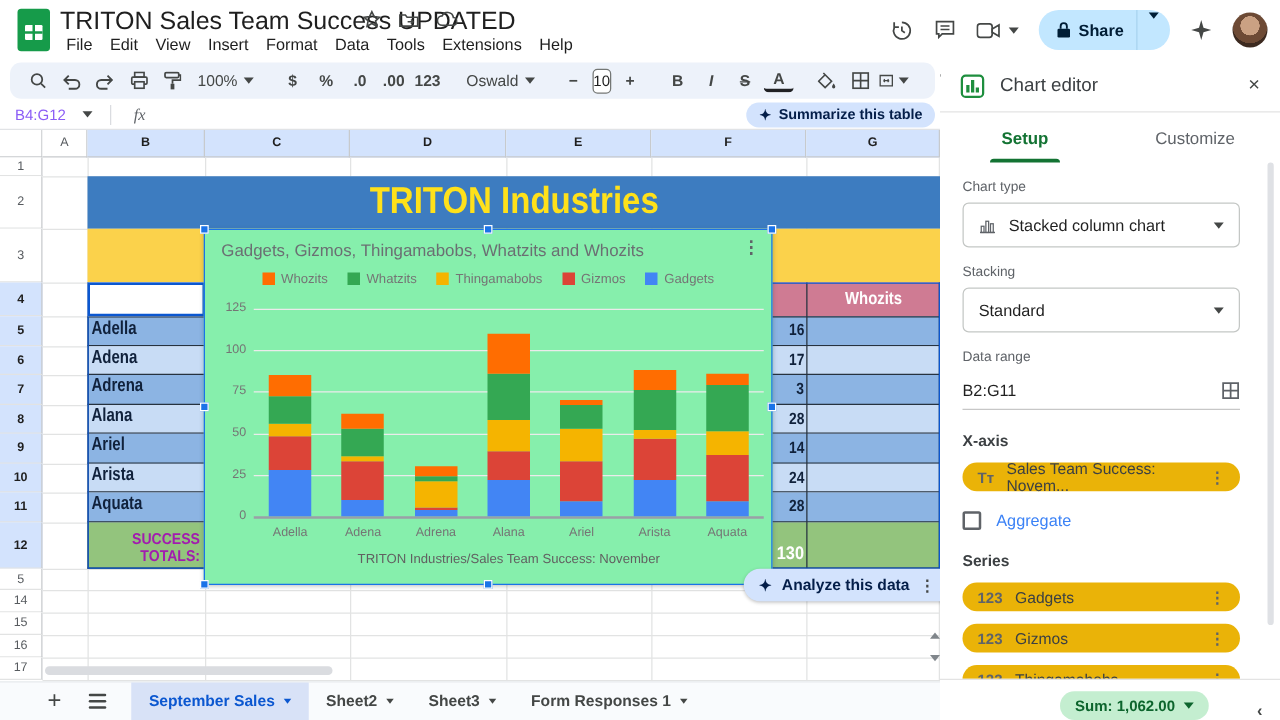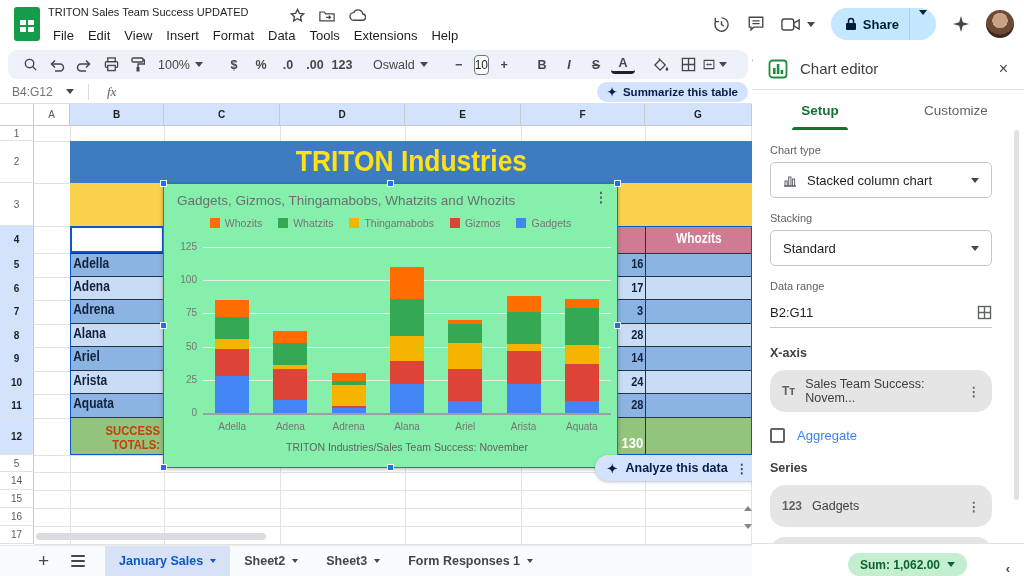--- a/index.html
+++ b/index.html
@@ -7,21 +7,21 @@
   body { font-family:"Liberation Sans", sans-serif; background:#fff; position:relative; color:#1f1f1f; }
   svg { display:block; }
 
   
   #header { position:absolute; left:0; top:0; width:1024px; height:48px; background:#fff; }
   #logo { position:absolute; left:14px; top:7px; width:26px; height:34px; background:#169b4a; border-radius:3px; }
   #logo .grid { position:absolute; left:6px; top:13px; width:14px; height:12px;
     background:linear-gradient(#fff,#fff); border-radius:1px; }
   #logo .grid:before { content:""; position:absolute; left:0; top:5px; width:14px; height:2px; background:#169b4a; }
   #logo .grid:after { content:""; position:absolute; left:6px; top:0; width:2px; height:12px; background:#169b4a; }
-  #doc-title { position:absolute; left:48px; top:6px; font-size:11px; color:#1f1f1f; }
+  #doc-title { position:absolute; left:48px; top:6px; font-size:20px; color:#1f1f1f; }
   #title-icons { position:absolute; left:290px; top:8px; display:flex; gap:14px; align-items:center; }
   #menubar { position:absolute; left:46px; top:26px; display:flex; }
   #menubar span { font-size:13px; color:#1f1f1f; padding:2px 7px; border-radius:4px; cursor:default; }
   #header-right { position:absolute; right:10px; top:8px; display:flex; align-items:center; gap:16px; }
   #share-pill { display:flex; align-items:center; height:32px; background:#c2e7ff; border-radius:16px; overflow:hidden; }
   #share-pill .main { display:flex; align-items:center; gap:6px; padding:0 10px 0 14px; }
   #share-pill .lbl { font-size:13px; font-weight:600; color:#001d35; }
   #share-pill .sep { width:1px; height:32px; background:#a8d4f0; }
   #share-pill .caret-part { padding:0 9px; }
   .caret { width:0; height:0; border-left:4px solid transparent; border-right:4px solid transparent; border-top:5px solid #444746; }
@@ -37,21 +37,21 @@
   .tb-sep { width:1px; height:18px; background:#c4c7c5; margin:0 4px; }
   #zoom-dd,#font-dd { display:flex; align-items:center; gap:5px; padding:0 5px; font-size:12.5px; color:#444746; }
   #font-size-box { width:24px; height:20px; border:1px solid #747775; border-radius:4px; background:#fff;
     display:flex; align-items:center; justify-content:center; font-size:12px; color:#1f1f1f; }
   #tb-collapse { margin-left:auto; }
 
   
   #formula-bar { position:absolute; left:0; top:80px; width:752px; height:24px; background:#fff;
     border-bottom:1px solid #e1e3e6; display:flex; align-items:center; }
   #name-box { width:80px; display:flex; align-items:center; justify-content:space-between; padding:0 6px 0 12px; }
-  #name-box .val { font-size:12px; color:#737373; }
+  #name-box .val { font-size:12px; color:#8b5cf6; }
   #fx { font-style:italic; font-family:"Liberation Serif", serif; color:#5f6368; font-size:13px; margin-left:18px; }
   #fb-sep { width:1px; height:16px; background:#dadce0; margin-left:8px; }
   #summarize-pill { position:absolute; right:4px; top:2px; height:20px; display:flex; align-items:center; gap:6px;
     background:#d3e3fd; border-radius:10px; padding:0 10px; font-size:11.5px; font-weight:600; color:#041e49; }
 
   
   #grid { position:absolute; left:0; top:104px; width:752px; height:441px; background:#fff; overflow:hidden; }
   .colhdr { position:absolute; top:0; height:22px; background:#fff; border-right:1px solid #c7cacd; border-bottom:1px solid #c7cacd;
     font-size:10px; color:#575b5f; display:flex; align-items:center; justify-content:center; }
   .colhdr.sel { background:#d3e3fd; color:#1f1f1f; font-weight:600; }
@@ -61,21 +61,21 @@
   #corner { position:absolute; left:0; top:0; width:34px; height:22px; background:#fff; border-right:1px solid #c7cacd; border-bottom:1px solid #c7cacd; }
   .gline-v { position:absolute; width:1px; background:#e2e3e3; }
   .gline-h { position:absolute; height:1px; background:#e2e3e3; }
   .cell-strip { position:absolute; }
   #banner-title-wrap { position:absolute; width:100%; text-align:center; top:3px; }
   #banner-title-wrap .t { font-size:30px; font-weight:800; color:#ffe11a; letter-spacing:0; transform:scaleX(.88); display:inline-block; }
   .name-txt { font-size:15px; font-weight:700; color:#10213b; transform:scaleX(.8); transform-origin:left center; display:inline-block; padding-left:4px; }
   .fval { position:absolute; right:109px; font-size:13px; font-weight:700; color:#10213b; transform:scaleX(.85); transform-origin:right center; }
   #whozits-hdr { position:absolute; left:645px; width:107px; text-align:center; color:#fff; font-weight:700; font-size:14px; }
   #whozits-hdr span{ display:inline-block; transform:scaleX(.85); }
-  #totals-label { position:absolute; left:70px; width:90px; text-align:right; color:#c2410c; font-weight:800; font-size:12.5px; line-height:1.15; }
+  #totals-label { position:absolute; left:70px; width:90px; text-align:right; color:#a21caf; font-weight:800; font-size:12.5px; line-height:1.15; }
   #totals-label span{ display:inline-block; transform:scaleX(.9); transform-origin:right center;}
   #totals-val { position:absolute; right:109px; bottom:3px; color:#fff; font-weight:800; font-size:14.5px; transform:scaleX(.9); transform-origin:right center; }
   #range-border { position:absolute; border:1.5px solid #0b57d0; pointer-events:none; z-index:4; }
   #active-cell { position:absolute; background:#fff; border:2px solid #0b57d0; z-index:5; }
 
   
   #chart-card { position:absolute; left:163px; top:183px; width:455px; height:285px; background:#86efac;
     box-shadow:0 1px 4px rgba(60,64,67,.4); z-index:10; }
   #chart-title { position:absolute; left:14px; top:10px; font-size:13.5px; color:#6b6f73; }
   #chart-menu { position:absolute; right:10px; top:6px; color:#5f6368; font-size:14px; font-weight:700; }
@@ -111,21 +111,21 @@
     background:#137333; border-radius:3px 3px 0 0; }
   #panel-body { position:absolute; top:82px; left:18px; width:222px; }
   .plabel { font-size:11px; color:#5f6368; margin-top:14px; }
   .pselect { margin-top:6px; height:36px; border:1px solid #c4c7c5; border-radius:5px; display:flex; align-items:center; gap:10px;
     padding:0 12px; font-size:13px; color:#1f1f1f; }
   .pselect .caret { margin-left:auto; }
   .datarange-row { margin-top:10px; height:26px; display:flex; align-items:center; font-size:13px; color:#1f1f1f;
     border-bottom:1px solid #c7c7c7; padding-bottom:4px; }
   .datarange-row svg { margin-left:auto; }
   .sec-label { font-size:12.5px; font-weight:700; color:#3c4043; margin-top:18px; }
-  .pill { margin-top:10px; height:42px; background:#e5e5e5; border-radius:15px; display:flex; align-items:center; gap:10px;
+  .pill { margin-top:10px; height:23px; background:#eab308; border-radius:15px; display:flex; align-items:center; gap:10px;
     padding:11px 12px; font-size:12.5px; color:#3c4043; }
   .pill .dots { margin-left:auto; color:#5f6368; font-weight:700; }
   .pill .ic { color:#5f6368; font-size:12px; font-weight:700; }
   #aggregate-row { margin-top:16px; display:flex; align-items:center; gap:12px; }
   #aggregate-box { width:15px; height:15px; border:2px solid #5f6368; border-radius:2px; background:#fff; }
   #aggregate-label { font-size:13px; color:#3b82f6; }
   #panel-scroll { position:absolute; right:5px; top:82px; width:5px; height:370px; background:#dfe1e5; border-radius:3px; }
   #panel-footer { position:absolute; left:0; bottom:0; width:100%; height:33px; border-top:1px solid #e3e3e3; background:#fff;
     display:flex; align-items:flex-end; border-radius:0; }
   #sum-pill { margin-left:96px; height:23px; background:#c4eed0; border-radius:12px; display:flex; align-items:center; gap:7px;
@@ -568,21 +568,21 @@
 
 <div id="tabbar">
   <span id="add-sheet">+</span>
   <span id="all-sheets">
       <i></i>
       <i></i>
       <i></i>
     </span>
   <div id="sheet-tabs">
       <div class="stab active">
-        <span>January Sales</span>
+        <span>September Sales</span>
         <span class="caret"></span>
       </div>
       <div class="stab">
         <span>Sheet2</span>
         <span class="caret"></span>
       </div>
       <div class="stab">
         <span>Sheet3</span>
         <span class="caret"></span>
       </div>

